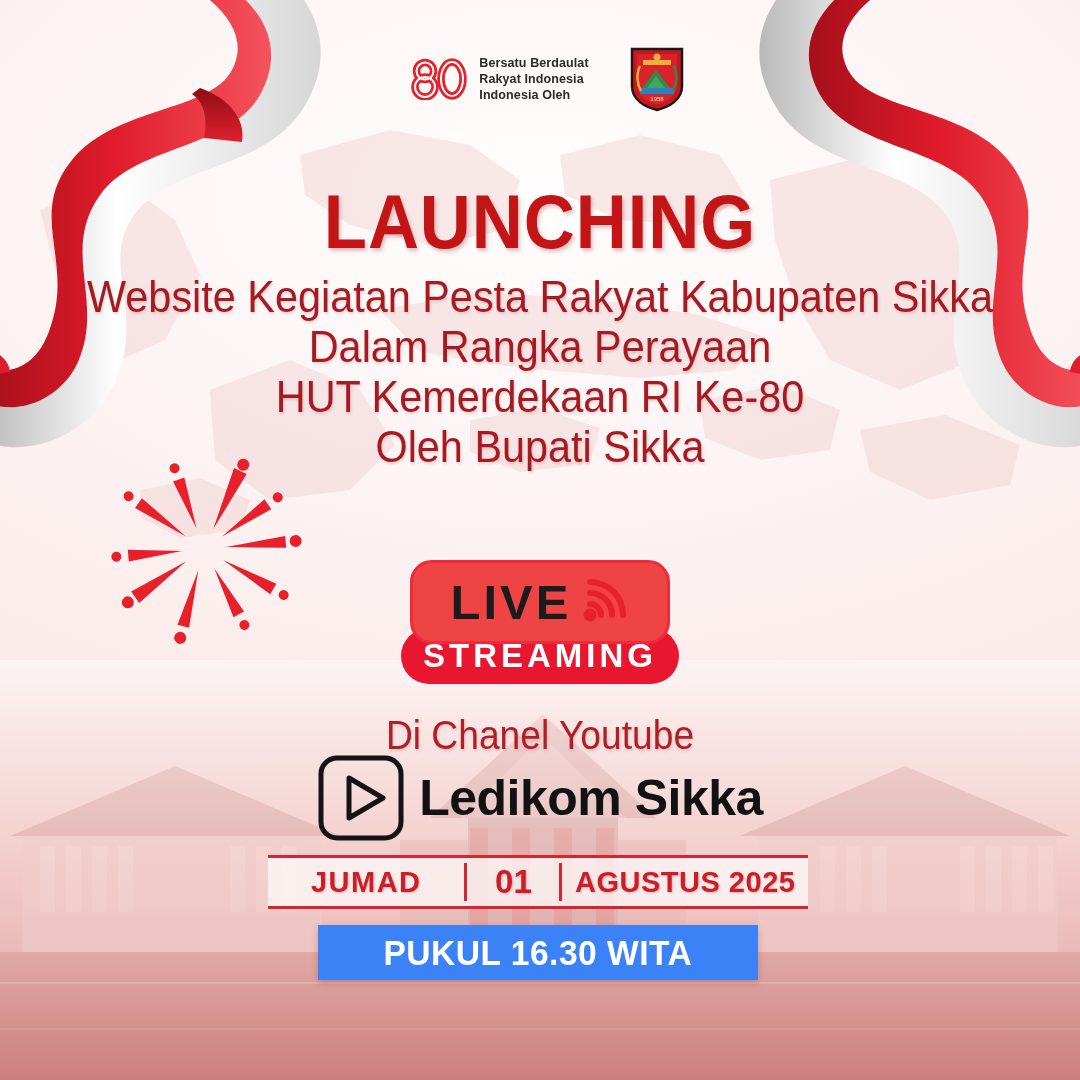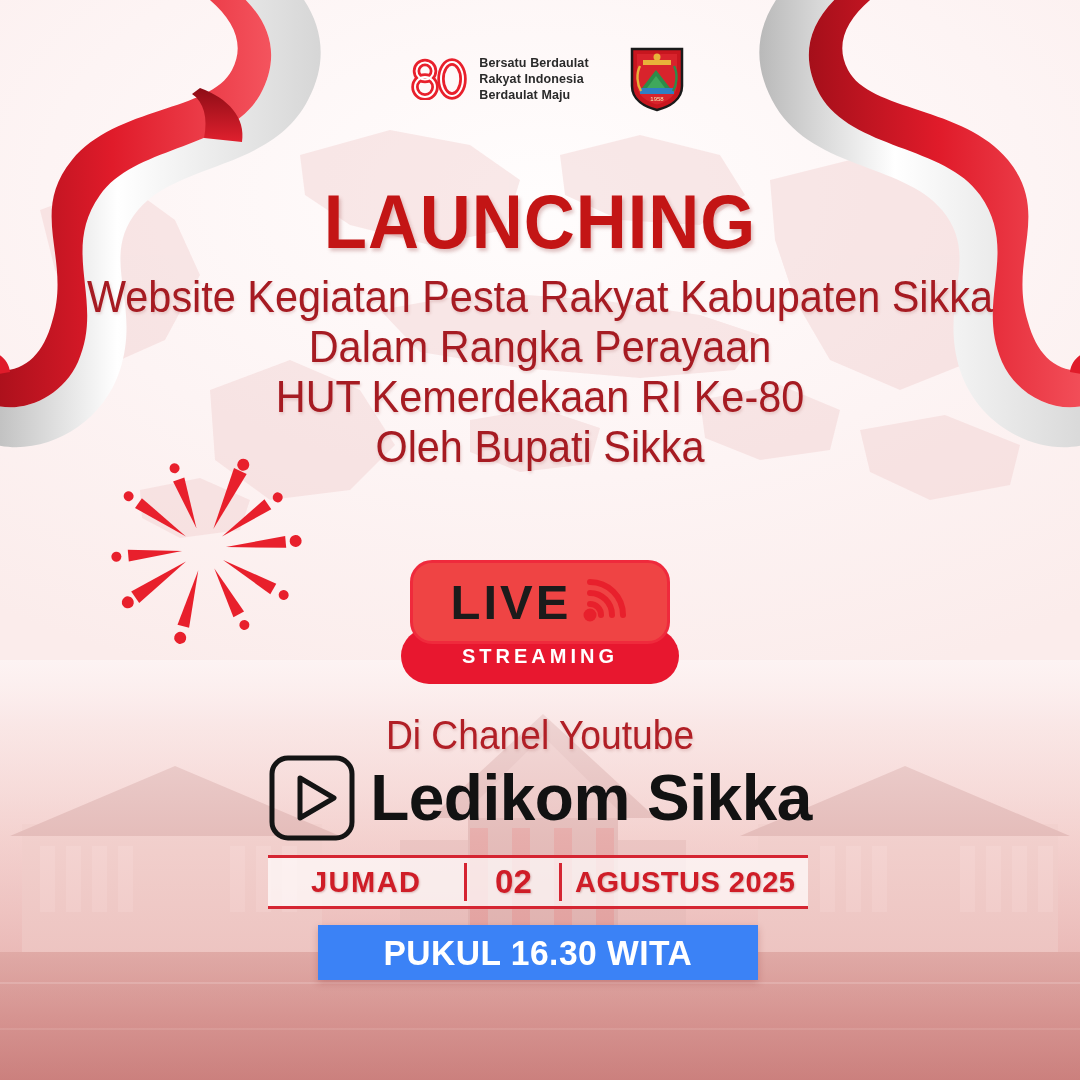--- a/index.html
+++ b/index.html
@@ -109,37 +109,37 @@
   }
   .streaming-pill {
     margin-top:-16px;
     width:278px; height:56px;
     background:#e8172f;
     border-radius:28px;
     display:flex; align-items:center; justify-content:center;
     position:relative; z-index:1;
   }
   .streaming-text {
-    color:#fff; font-size:20px; font-weight:bold; letter-spacing:4px;
+    color:#fff; font-size:33px; font-weight:bold; letter-spacing:4px;
     font-family:"Liberation Sans", sans-serif;
   }
 
   
   .yt-line {
     position:absolute; top:713px; left:0; width:1080px; text-align:center;
     font-family:"Liberation Sans Narrow","Liberation Sans", sans-serif;
     font-size:40px; color:#b11f26; transform:scaleX(.93); transform-origin:center;
     text-shadow:1px 2px 3px rgba(160,80,80,.22);
   }
   .channel-row {
     position:absolute; top:754px; left:0; width:1080px;
     display:flex; align-items:center; justify-content:center; gap:14px;
   }
   .channel-name {
-    font-size:64px; font-weight:bold; color:#121212;
+    font-size:50px; font-weight:bold; color:#121212;
     letter-spacing:-.5px;
     font-family:"Liberation Sans", sans-serif;
   }
 
   
   .date-bar {
     position:absolute; top:855px; left:268px; width:540px; height:54px;
     background:rgba(255,252,252,.72);
     border-top:3px solid #d52532;
     border-bottom:3px solid #d52532;
@@ -356,21 +356,21 @@
         </g>
         <g fill="none" stroke="#ffffff" stroke-width="2">
           <circle cx="17" cy="13" r="8.5"></circle>
             <circle cx="17" cy="29" r="10"></circle>
           <ellipse cx="44" cy="21" rx="11" ry="17"></ellipse>
         </g>
       </svg>
       <div class="tag">
         <div>Bersatu Berdaulat</div>
         <div>Rakyat Indonesia</div>
-        <div>Berdaulat Maju</div>
+        <div>Indonesia Oleh</div>
       </div>
     </div>
 
     <svg width="56" height="66" viewBox="0 0 56 66">
       <path d="M3 3 H53 V40 C53 54, 40 61, 28 64 C16 61, 3 54, 3 40 Z" fill="#c8161f" stroke="#1a1a1a" stroke-width="2.5"></path>
       <path d="M8 8 H48 V39 C48 50, 37 56, 28 58.5 C19 56, 8 50, 8 39 Z" fill="#d8232c"></path>
       <path d="M13 42 L27 24 L41 42 Z" fill="#2e8b4a"></path>
       <path d="M18 42 L27 30 L36 42 Z" fill="#3fa85c"></path>
       <rect x="11" y="42" width="34" height="6" fill="#2f7fc4"></rect>
       <path d="M14 14 H42 V19 H14 Z" fill="#e8b23a"></path>
@@ -411,21 +411,21 @@
     <svg width="88" height="88" viewBox="0 0 88 88">
       <rect x="4" y="4" width="80" height="80" rx="16" ry="16" fill="none" stroke="#141414" stroke-width="5"></rect>
       <polygon points="32,24 66,44 32,64" fill="none" stroke="#141414" stroke-width="5" stroke-linejoin="round"></polygon>
     </svg>
     <span class="channel-name">Ledikom Sikka</span>
   </div>
 
   <div class="date-bar">
     <div class="date-cell date-day">JUMAD</div>
     <div class="vdiv"></div>
-    <div class="date-cell date-num">02</div>
+    <div class="date-cell date-num">01</div>
     <div class="vdiv"></div>
     <div class="date-cell date-month">AGUSTUS 2025</div>
   </div>
 
   <div class="time-bar">
     <span class="time-text">PUKUL 16.30 WITA</span>
   </div>
 
 </div>
 

